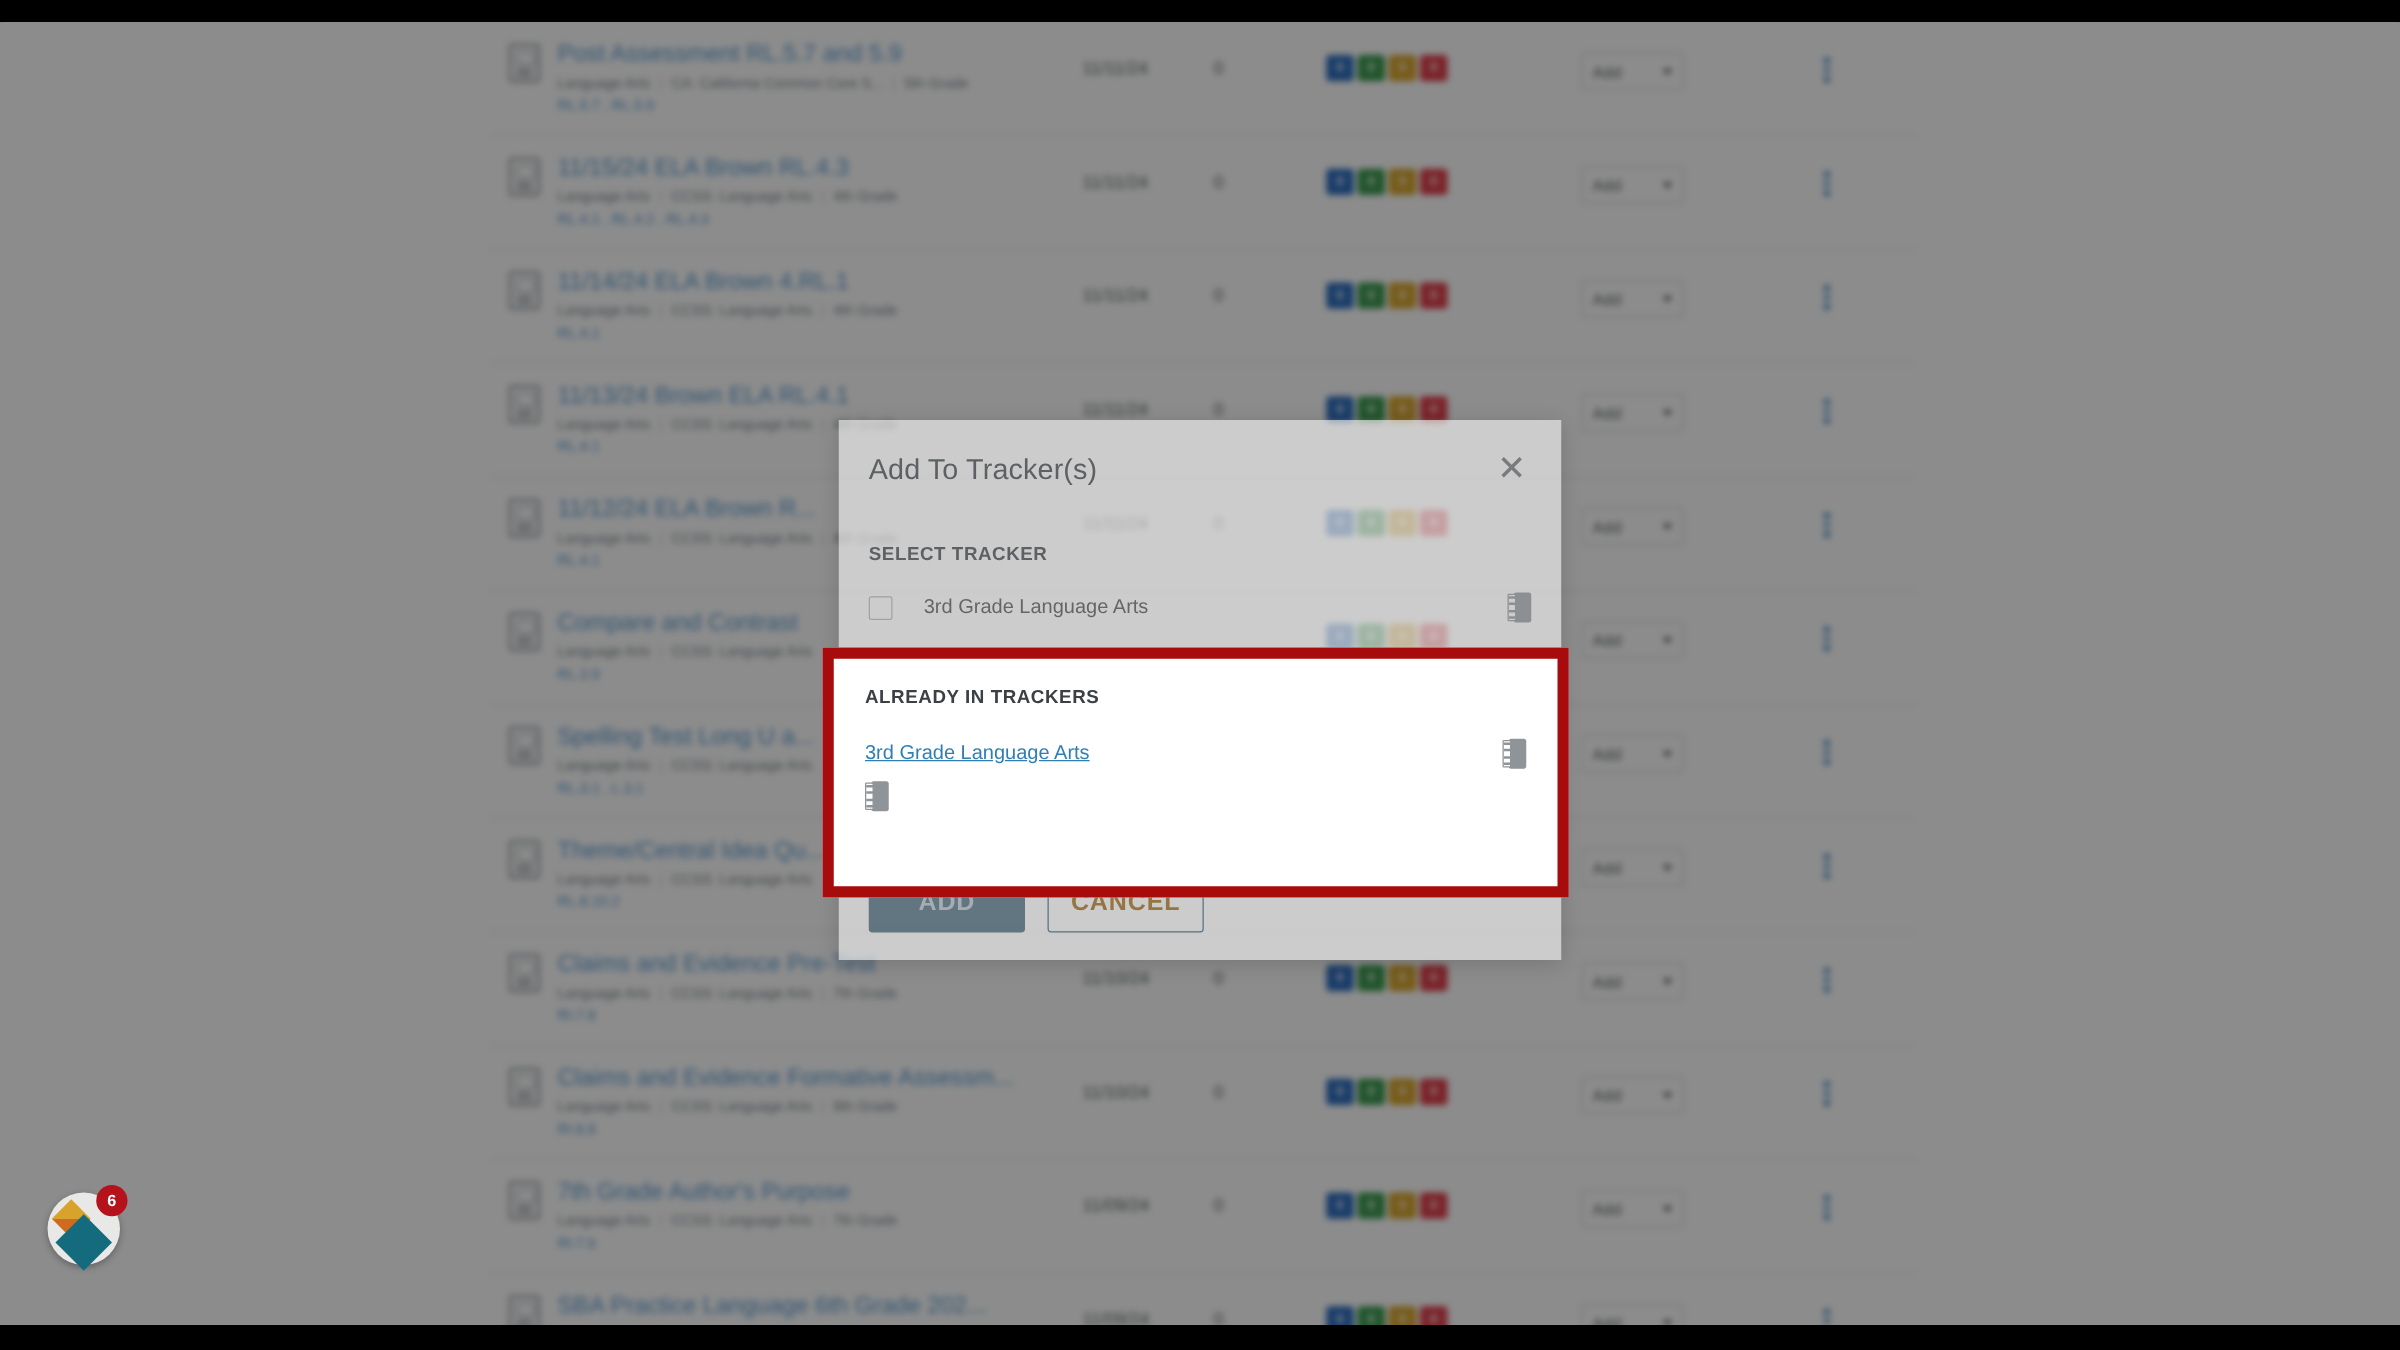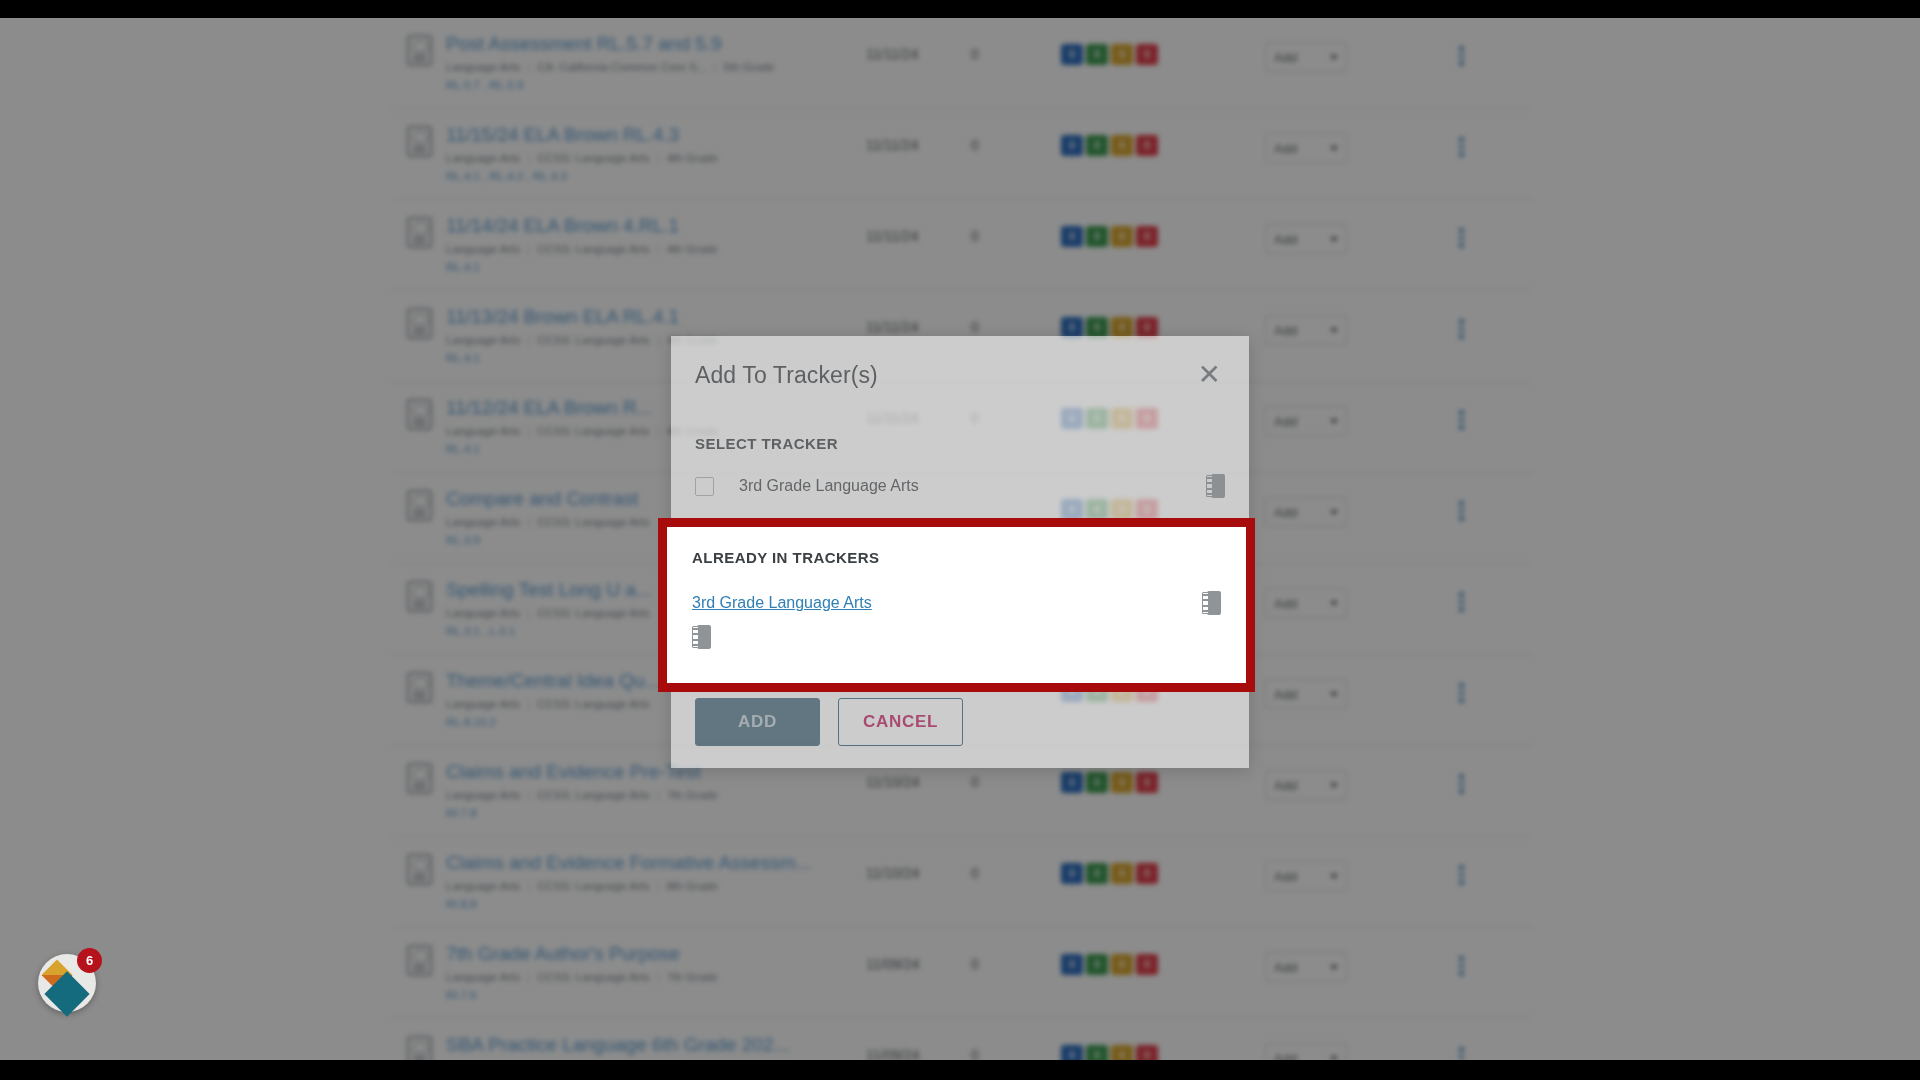--- a/index.html
+++ b/index.html
@@ -308,47 +308,47 @@
   }
 
   .modal-actions {
     display: flex;
     gap: 18px;
     margin-top: 200px;
   }
   .btn {
     height: 48px;
     min-width: 125px;
-    font-size: 17px;
+    font-size: 20px;
     font-weight: bold;
     letter-spacing: 0.7px;
     border-radius: 3px;
     display: flex;
     align-items: center;
     justify-content: center;
     cursor: pointer;
   }
   .btn-add {
     background: #42657a;
     color: #b9c7d0;
     border: 1px solid #42657a;
     width: 125px;
   }
   .btn-cancel {
     background: transparent;
-    color: #be185d;
+    color: #a16207;
     border: 1.5px solid #2b5f7e;
     width: 125px;
   }
 
   
   .highlight-box {
     position: absolute;
     left: 658px; top: 500px;
-    width: 597px; height: 174px;
+    width: 597px; height: 200px;
     border: 9px solid #a80b0b;
     background: #ffffff;
     z-index: 50;
   }
   .highlight-inner {
     padding: 22px 25px 0 25px;
   }
   .already-label {
     font-size: 15px;
     font-weight: bold;

